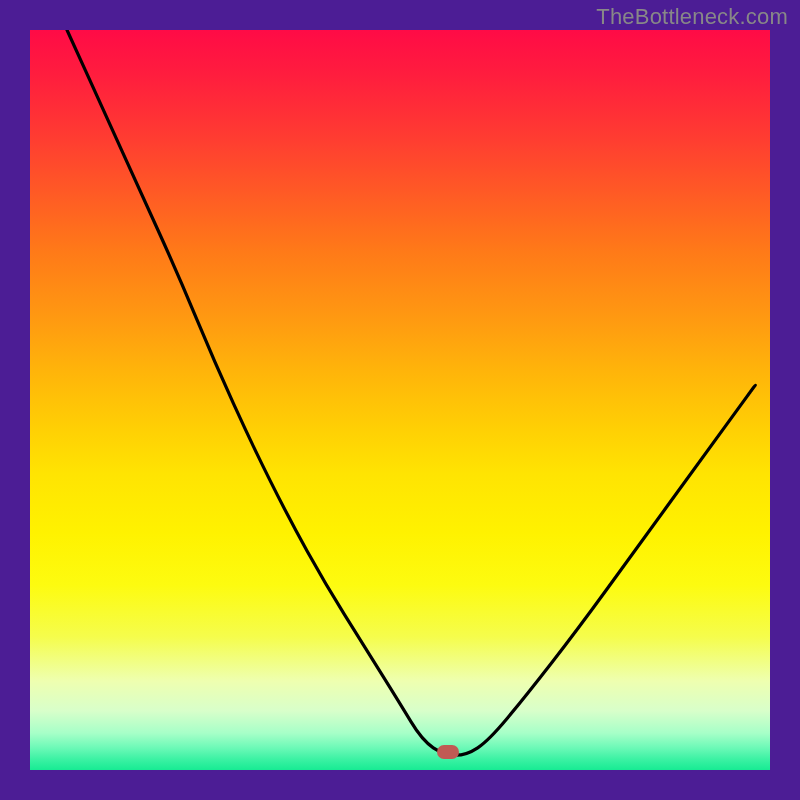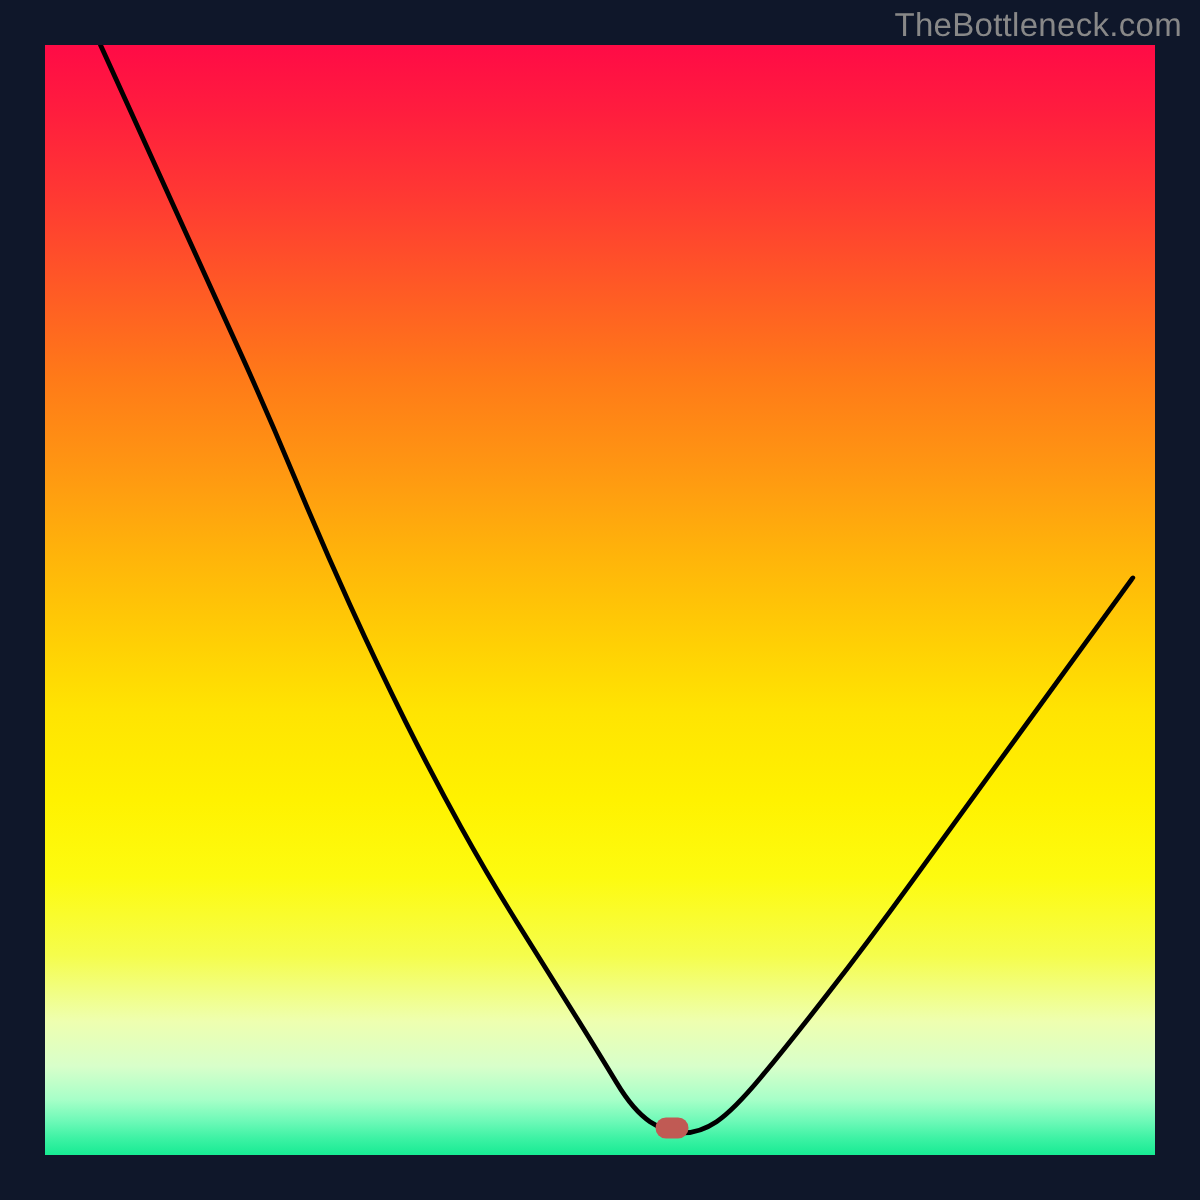--- a/index.html
+++ b/index.html
@@ -8,21 +8,21 @@
     width: 800px;
     height: 800px;
     background: #000;
     overflow: hidden;
     font-family: Arial, Helvetica, sans-serif;
   }
   .frame {
     position: relative;
     width: 800px;
     height: 800px;
-    background: #0f172a;
+    background: #4c1d95;
   }
   .attribution {
     position: absolute;
     top: 4px;
     right: 12px;
     color: #888;
     font-size: 22px;
     font-weight: 500;
     letter-spacing: 0.2px;
     z-index: 50;

